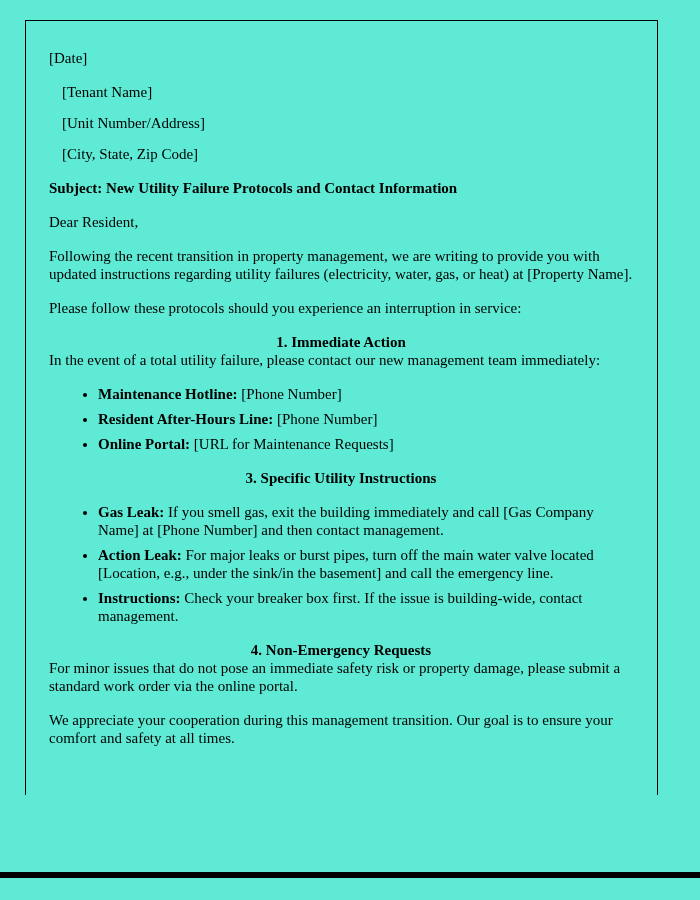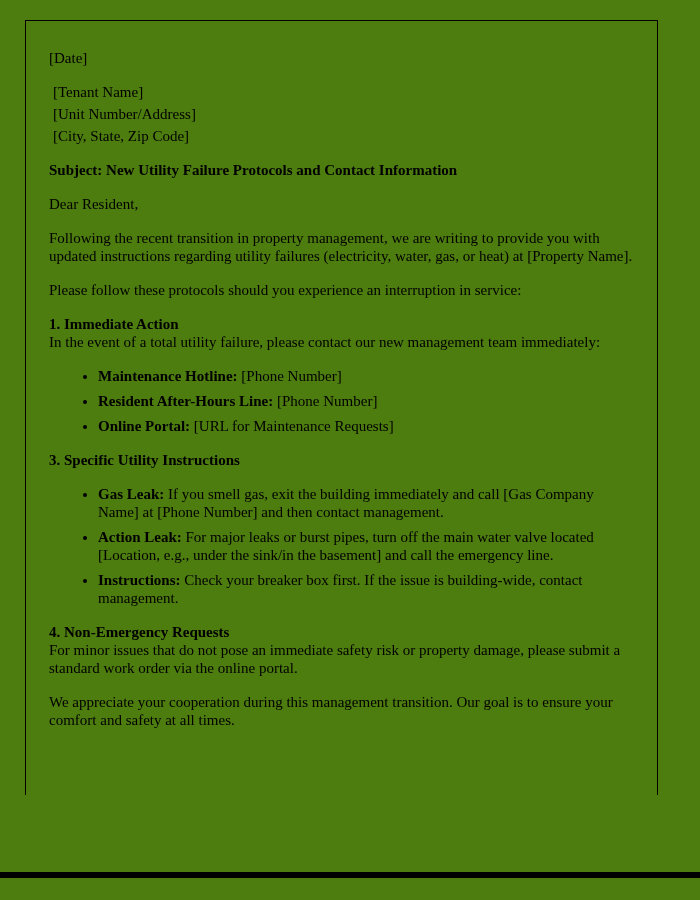--- a/index.html
+++ b/index.html
@@ -9,43 +9,43 @@
     width: 700px;
     height: 900px;
     overflow: hidden;
     font-family: "Liberation Serif", "DejaVu Serif", serif;
     color: #000000;
   }
   .canvas {
     position: relative;
     width: 700px;
     height: 900px;
-    background: #4d7c0f;
+    background: #5eead4;
   }
   .page-box {
     position: absolute;
     left: 25px;
     top: 20px;
     width: 633px;
     height: 775px;
     border-top: 1px solid #000;
     border-left: 1px solid #000;
     border-right: 1px solid #000;
     box-sizing: border-box;
     overflow: visible;
   }
   .content {
     padding: 28px 24px 0 23px;
     font-size: 15px;
     line-height: 18px;
   }
   .block { margin: 0 0 16px 0; }
-  .line { margin: 4px; }
+  .line { margin: 13px; }
   .bold { font-weight: bold; }
-  .sec-heading { font-weight: bold; margin: 0; }
+  .sec-heading { font-weight: bold; margin: 0; text-align: center; }
   .sec-body { margin: 0 0 16px 0; }
   ul.bullets {
     margin: 0 0 16px 0;
     padding: 0 0 0 42px;
     list-style-type: disc;
   }
   ul.bullets li { margin: 7px; }
   .bottom-bar {
     position: absolute;
     left: 0;

